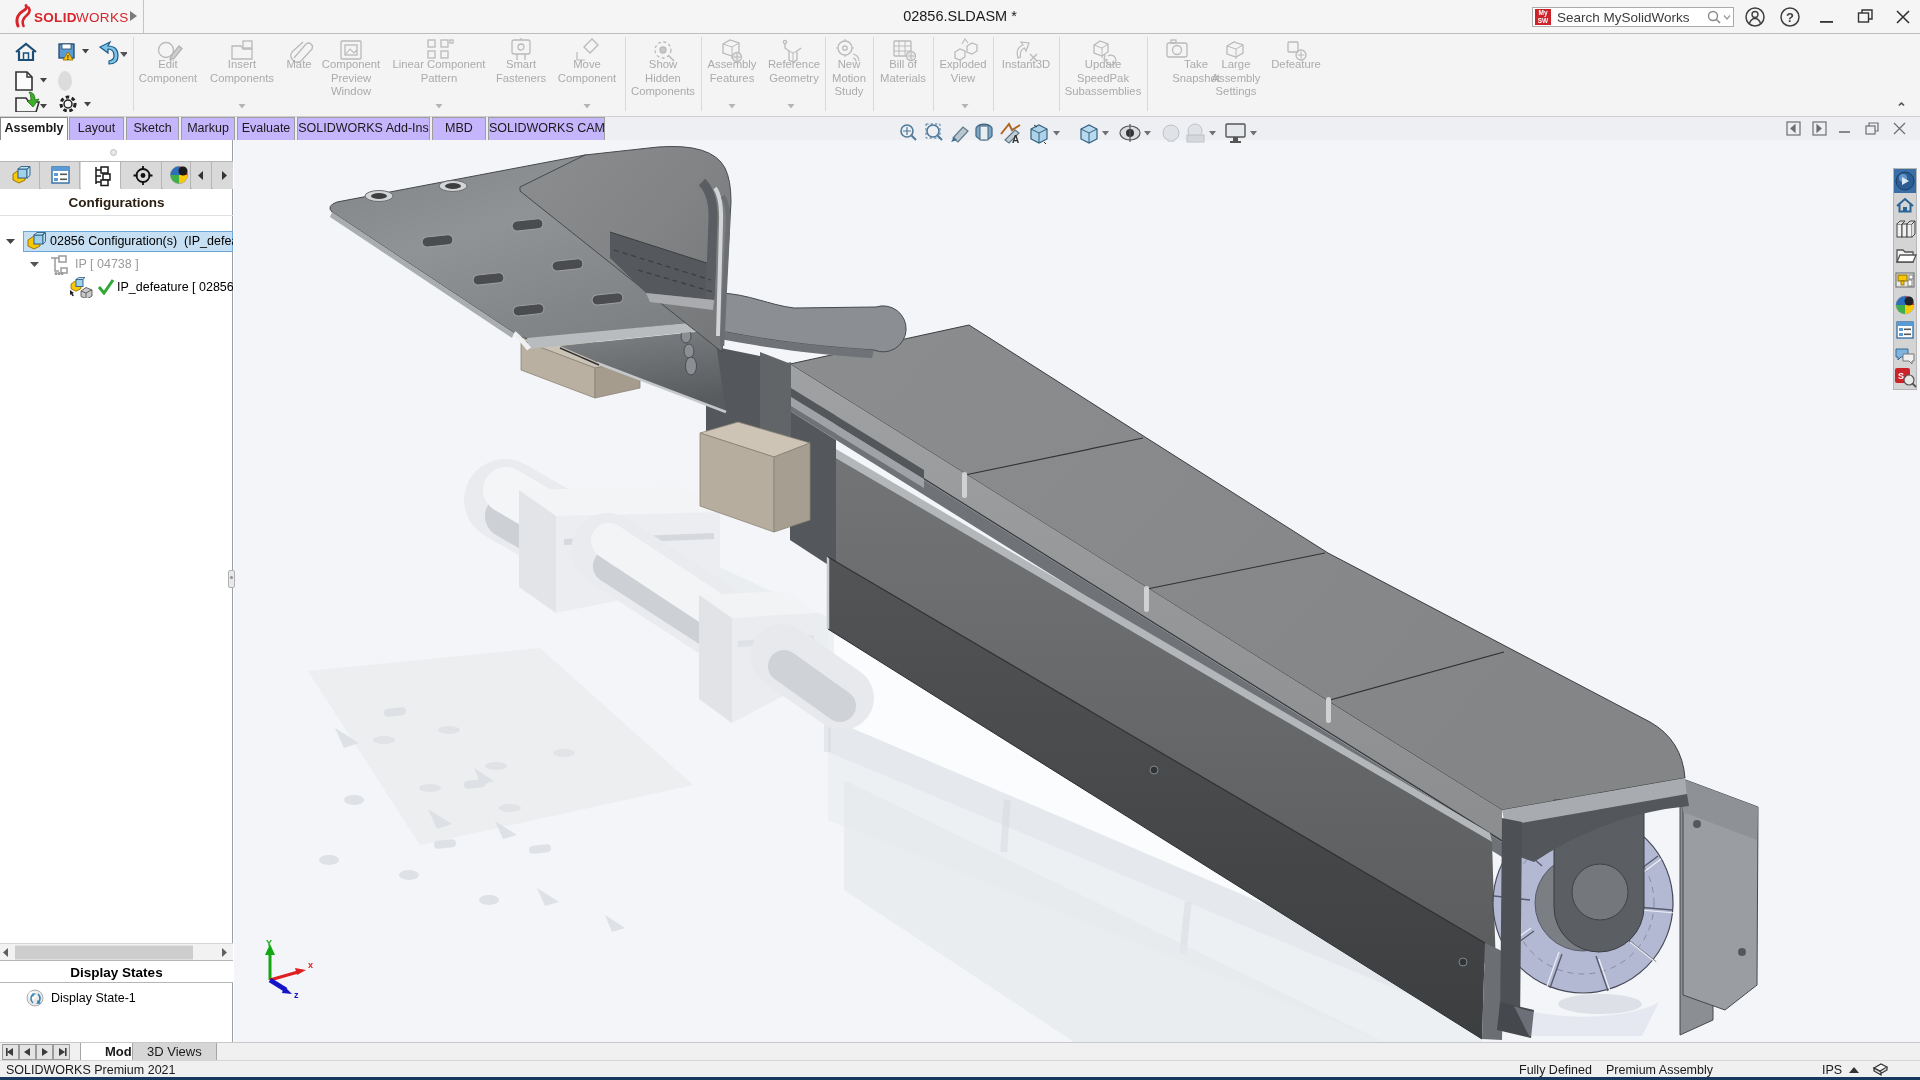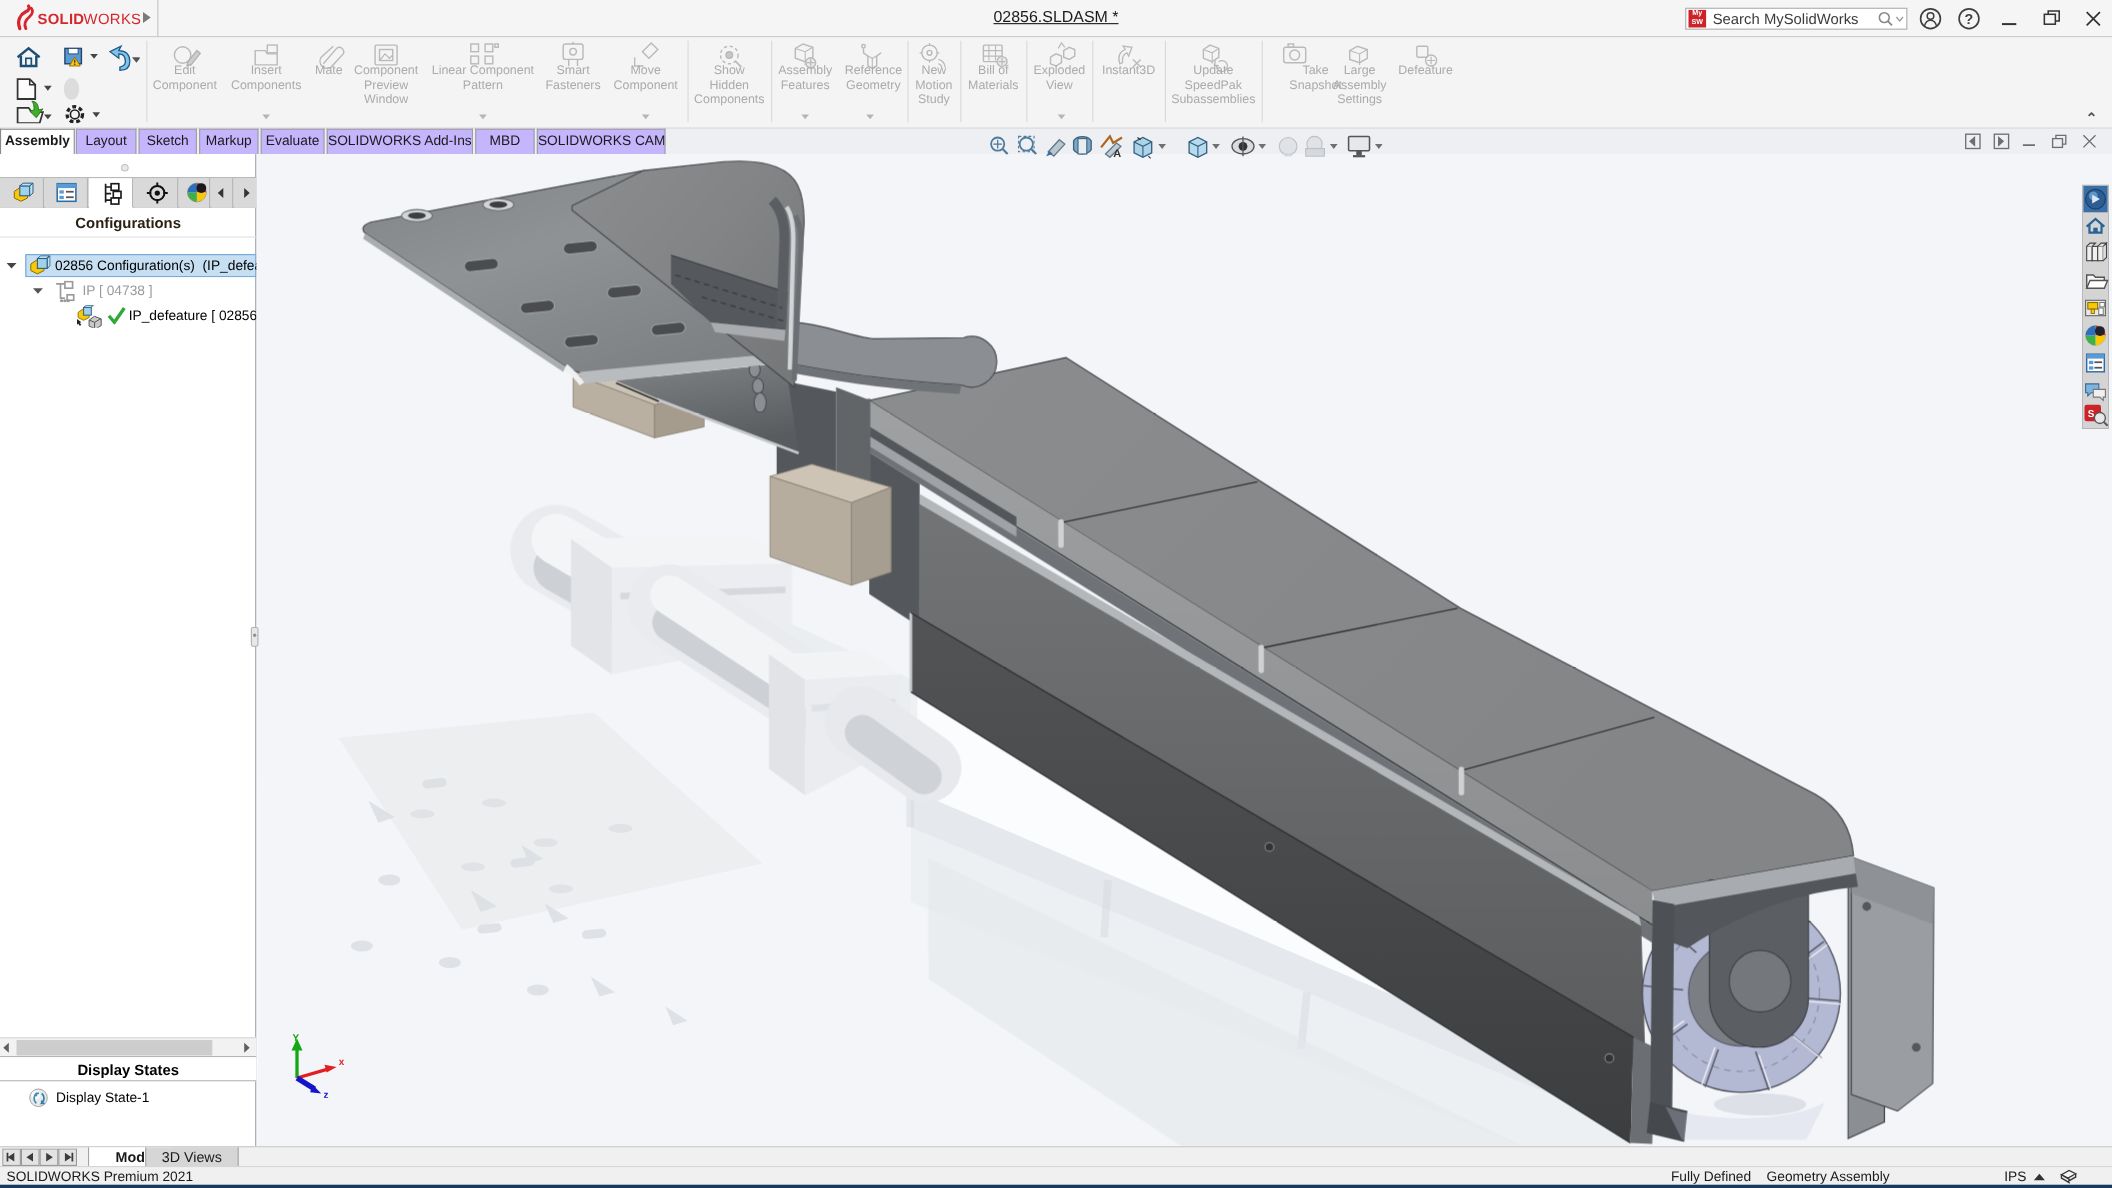--- a/index.html
+++ b/index.html
@@ -1,18 +1,18 @@
 <!DOCTYPE html>
 <html><head>
 <meta charset="utf-8">
 <style>
 * { margin:0; padding:0; box-sizing:border-box; }
 html,body { width:1920px; height:1080px; overflow:hidden; font-family:"Liberation Sans",sans-serif; background:#fff; }
 #titlebar { position:absolute; left:0; top:0; width:1920px; height:34px; background:#f5f5f5; border-bottom:1px solid #bdbdbd; }
-#tbtitle { position:absolute; left:0; right:0; top:0; height:33px; text-align:center; line-height:33px; font-size:14.5px; color:#1a1a1a;text-decoration:underline; }
+#tbtitle { position:absolute; left:0; right:0; top:0; height:33px; text-align:center; line-height:33px; font-size:14.5px; color:#1a1a1a; }
 #logo { position:absolute; left:10px; top:3px; width:130px; height:28px; }
 #logodivider { position:absolute; left:143px; top:0; width:1px; height:33px; background:#c4c4c4; }
 #logoarrow { position:absolute; left:130px; top:11px; width:0; height:0; border-left:7px solid #7a7a7a; border-top:5.5px solid transparent; border-bottom:5.5px solid transparent; }
 #searchbox { position:absolute; left:1532px; top:7px; width:202px; height:20px; background:#fff; border:1px solid #ababab; }
 #searchbox .mysw { position:absolute; left:2px; top:1px; width:16px; height:16px; background:#cc2229; color:#fff; font-size:6.5px; font-weight:bold; line-height:8px; text-align:center; }
 #searchbox .stext { position:absolute; left:24px; top:2px; font-size:13.5px; color:#3c3c3c; }
 .winbtn { position:absolute; top:0; height:34px; color:#333; }
 #ribbon { position:absolute; left:0; top:34px; width:1920px; height:83px; background:#f4f4f4; border-bottom:1px solid #cfcfcf; }
 .rsep { position:absolute; top:3px; width:1px; height:74px; background:#d9d9d9; }
 .rbtn { position:absolute; top:24px; text-align:center; font-size:11.3px; line-height:13.5px; color:#ababab; }
@@ -726,21 +726,21 @@
         <path d="M46 8 l-6-4 v8 z"></path>
         <path d="M63 8 l-6-4 v8 z M63 4 h1.6 v8 h-1.6 z"></path>
       </g>
   </svg>
   <div class="btab active" style="left:80px;padding-left:24px;">Model</div>
   <div class="btab" style="left:132px;">3D Views</div>
 </div>
 <div id="statusbar">
   <span style="position:absolute;left:6px;top:2px;">SOLIDWORKS Premium 2021</span>
   <span style="position:absolute;left:1519px;top:2px;">Fully Defined</span>
-  <span style="position:absolute;left:1606px;top:2px;">Geometry Assembly</span>
+  <span style="position:absolute;left:1606px;top:2px;">Premium Assembly</span>
   <span style="position:absolute;left:1822px;top:2px;">IPS</span>
   <svg style="position:absolute;left:1848px;top:5px;" width="12" height="9" viewBox="0 0 12 9">
       <path d="M6 1 l5 6 h-10 z" fill="#333"></path>
     </svg>
   <svg style="position:absolute;left:1872px;top:1px;" width="17" height="15" viewBox="0 0 17 15">
     <path d="M2 6 L9 2 l6 3 -7 4 z" fill="#f5f5f5" stroke="#333" stroke-width="1.2"></path>
     <path d="M2 6 l0 3 7 4 0-3 z M15 5 l0 3 -7 4" fill="#ddd" stroke="#333" stroke-width="1.2"></path>
   </svg>
 </div>
 <div id="navy"></div>

